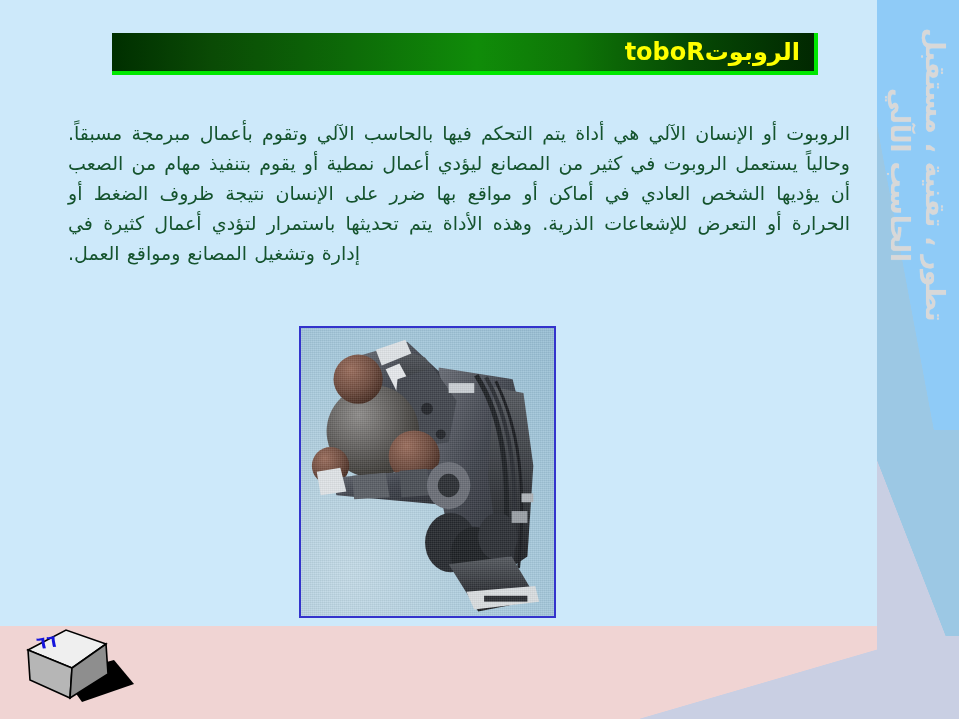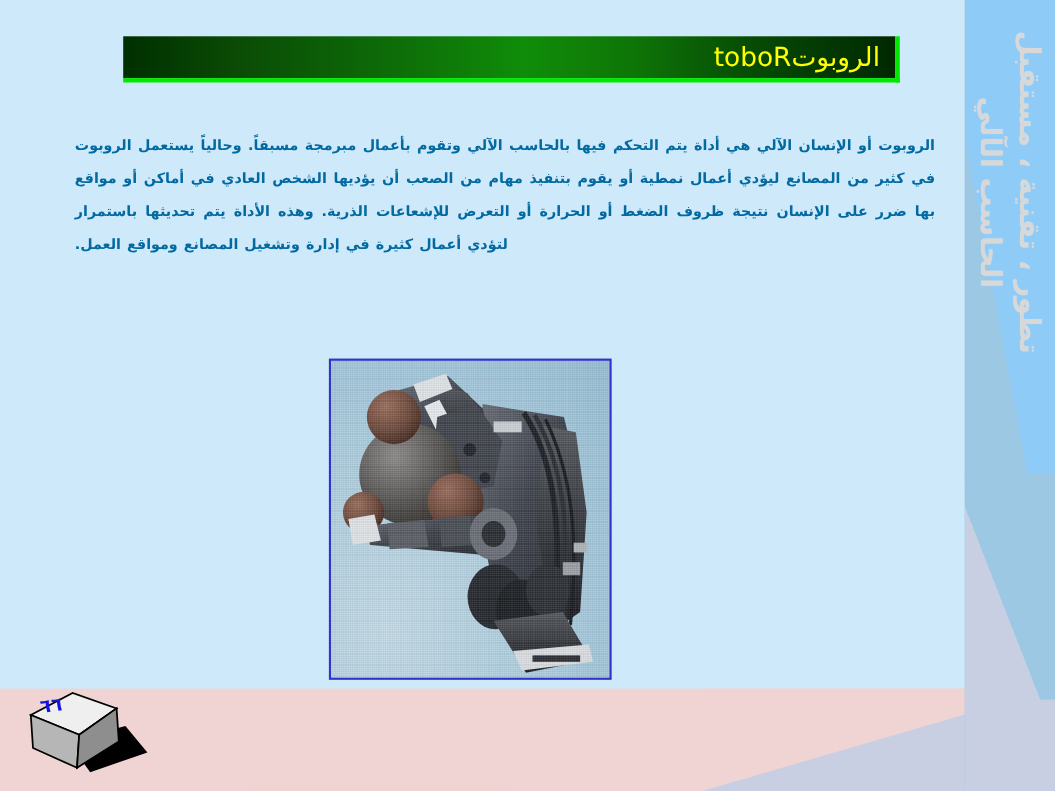--- a/index.html
+++ b/index.html
@@ -115,40 +115,40 @@
     border-bottom: 4px solid #00e800;
     box-sizing: border-box;
     display: flex;
     align-items: center;
     justify-content: flex-end;
     padding-right: 14px;
   }
   .titlebar-text {
     color: #ffff00;
     font-size: 24px;
-    font-weight: normal;
+    font-weight: bold;
     font-family: "DejaVu Sans", sans-serif;
     direction: rtl;
     unicode-bidi: bidi-override;
     letter-spacing: 0px;
   }
 
   
   .body-text {
     position: absolute;
     left: 68px;
     top: 118px;
     width: 782px;
     direction: rtl;
     text-align: justify;
     text-align-last: left;
-    color: #0369a1;
-    font-family: "DejaVu Sans", sans-serif;
-    font-weight: bold;
-    font-size: 13px;
+    color: #14532d;
+    font-family: "DejaVu Sans", sans-serif;
+    font-weight: normal;
+    font-size: 19px;
     line-height: 30px;
     word-spacing: 1px;
   }
 
   
   .photo-frame {
     position: absolute;
     left: 299px;
     top: 326px;
     width: 257px;

